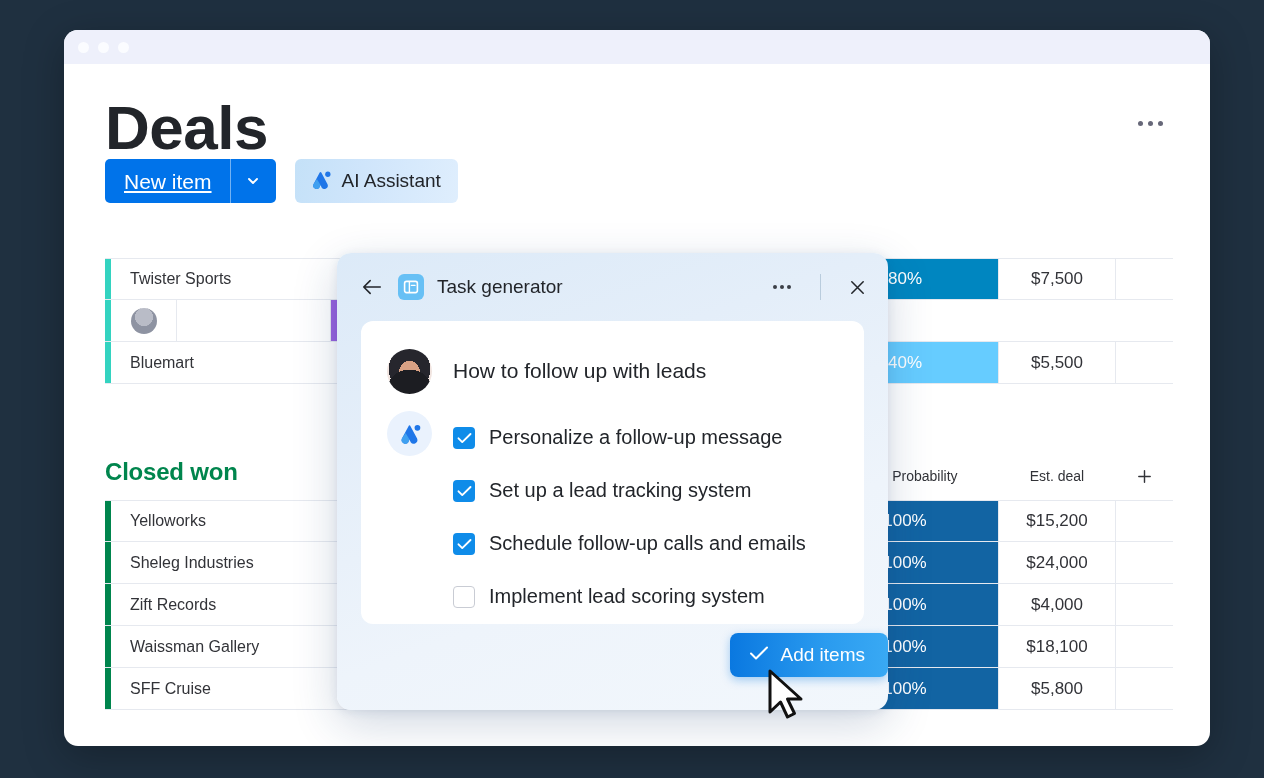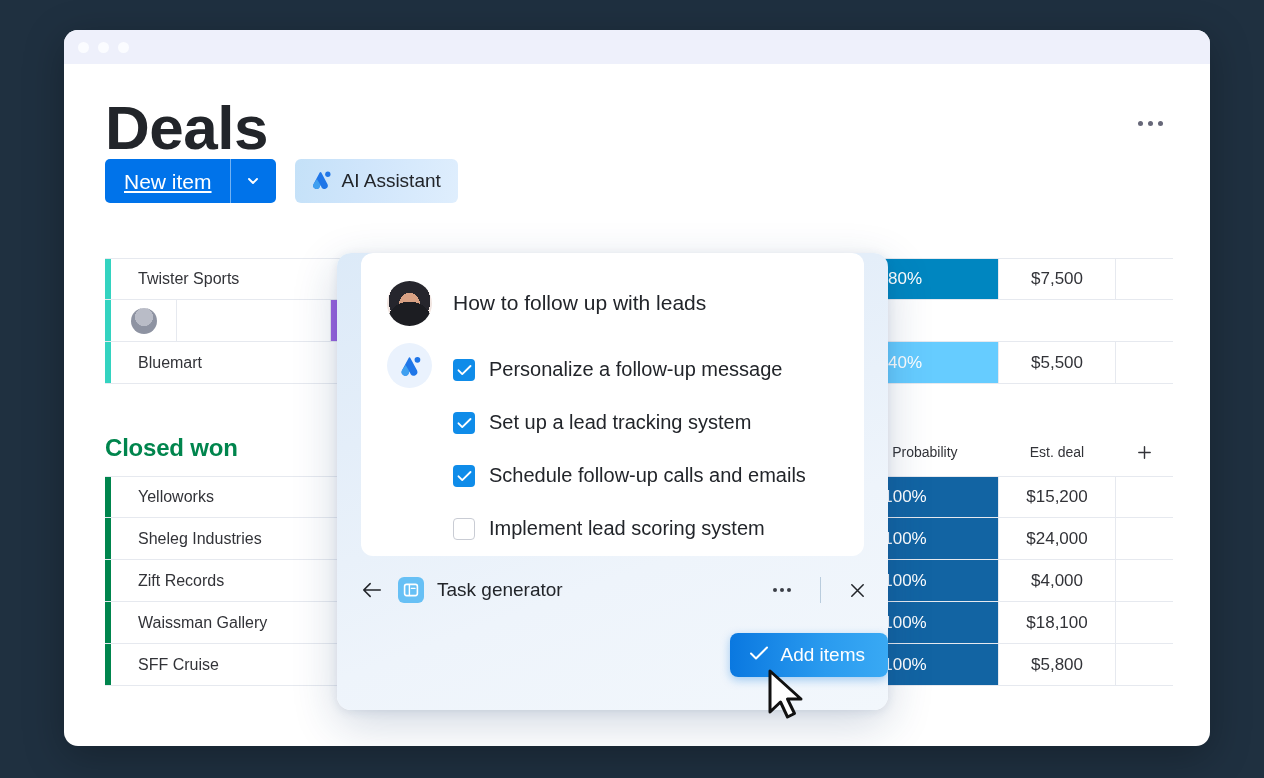--- a/index.html
+++ b/index.html
@@ -86,21 +86,21 @@
     height: 44px; padding: 0 17px 0 13px;
     border-radius: 6px;
     background: linear-gradient(103deg,#c4e1f8 0%, #cfe5fb 40%, #dfeefd 100%);
     cursor: pointer;
   }
   #ai-assistant-label { font-size: 19px; color: #22252a; white-space: nowrap; }
 
   
   .group { position: absolute; left: 41px; width: 1068px; }
   #group-active { top: 228px; }
-  #group-closed { top: 404px; }
+  #group-closed { top: 428px; }
   .group-title {
     font-size: 24px; font-weight: 700;
     letter-spacing: -0.2px;
     margin-bottom: 14px;
   }
   #group-active .group-title { color: #33d3c0; }
   #group-closed .group-title { color: #00854d; }
 
   .table-head {
     position: absolute; right: 0; top: 0;
@@ -120,21 +120,21 @@
     position: relative;
   }
   .row:first-child { border-top: 1px solid #e6e9ef; }
   .row-color { width: 6px; flex: 0 0 6px; }
   .g-active .row-color { background: #33d3c0; }
   .g-closed .row-color { background: #00854d; }
 
   .cell-name {
     flex: 1 1 auto;
     display: flex; align-items: center;
-    padding-left: 27px;
+    padding-left: 19px;
     font-size: 16px; color: #323338;
     border-right: 1px solid #e6e9ef;
     white-space: nowrap; overflow: hidden;
   }
   .cell-person {
     width: 66px; flex: 0 0 66px;
     display: flex; align-items: center; justify-content: center;
     border-right: 1px solid #e6e9ef;
   }
   .mini-avatar {
@@ -427,20 +427,47 @@
           <span class="cell-status" style="background: rgb(0, 200, 117);">Won</span>
           <span class="cell-stage" style="background: rgb(0, 200, 117);"></span>
           <span class="cell-prob" style="background: rgb(18, 100, 163);">100%</span>
           <span class="cell-deal">$5,800</span>
           <span class="cell-plus"></span>
         </div>
       </div>
   </div>
 
   <div id="task-generator-modal">
+    <div id="modal-header">
+      <span id="modal-back-button">
+        <svg width="22" height="20" viewBox="0 0 24 20">
+            <path d="M10 3L3 10l7 7M3 10h18" stroke="#22252a" stroke-width="1.7" fill="none" stroke-linecap="round" stroke-linejoin="round"></path>
+          </svg>
+      </span>
+      <span id="task-generator-icon">
+        <svg width="16" height="16" viewBox="0 0 16 16">
+          <rect x="1.6" y="2.4" width="12.8" height="11.2" rx="2" fill="none" stroke="#fff" stroke-width="1.6"></rect>
+          <path d="M6.4 2.8v10.4" stroke="#fff" stroke-width="1.4"></path>
+          <path d="M8.4 6.4h3.6" stroke="#fff" stroke-width="1.4" stroke-linecap="round"></path>
+        </svg>
+      </span>
+      <span id="modal-title">Task generator</span>
+      <span id="modal-more-button">
+        <i></i>
+        <i></i>
+        <i></i>
+      </span>
+      <span id="modal-header-divider"></span>
+      <span id="modal-close-button">
+        <svg width="19" height="19" viewBox="0 0 20 20">
+            <path d="M4 4l12 12M16 4L4 16" stroke="#22252a" stroke-width="1.6" stroke-linecap="round"></path>
+          </svg>
+      </span>
+    </div>
+
     <div id="modal-card">
       <div id="suggestion-header">
         <span id="suggestion-avatar"></span>
         <span id="suggestion-title">How to follow up with leads</span>
       </div>
       <div id="task-list-wrap">
         <span id="ai-badge">
           <svg width="27" height="27" viewBox="0 0 32 32">
             <path d="M15 7 L7 22 a4.4 4.4 0 0 0 7.6 4.3 L16 23 l1.4 3.3 A4.4 4.4 0 0 0 25 22 L17 7 a1.1 1.1 0 0 0-2 0Z" fill="#1f76e8"></path>
             <path d="M11.4 15.5 L7 22 a4.4 4.4 0 0 0 7.6 4.3 L16 23 Z" fill="#3fa0f0"></path>
@@ -473,47 +500,20 @@
               <span class="task-label">Schedule follow-up calls and emails</span>
             </div>
             <div class="task-item">
               <span class="task-checkbox unchecked"></span>
               <span class="task-label">Implement lead scoring system</span>
             </div>
           </div>
       </div>
     </div>
 
-    <div id="modal-header">
-      <span id="modal-back-button">
-        <svg width="22" height="20" viewBox="0 0 24 20">
-            <path d="M10 3L3 10l7 7M3 10h18" stroke="#22252a" stroke-width="1.7" fill="none" stroke-linecap="round" stroke-linejoin="round"></path>
-          </svg>
-      </span>
-      <span id="task-generator-icon">
-        <svg width="16" height="16" viewBox="0 0 16 16">
-          <rect x="1.6" y="2.4" width="12.8" height="11.2" rx="2" fill="none" stroke="#fff" stroke-width="1.6"></rect>
-          <path d="M6.4 2.8v10.4" stroke="#fff" stroke-width="1.4"></path>
-          <path d="M8.4 6.4h3.6" stroke="#fff" stroke-width="1.4" stroke-linecap="round"></path>
-        </svg>
-      </span>
-      <span id="modal-title">Task generator</span>
-      <span id="modal-more-button">
-        <i></i>
-        <i></i>
-        <i></i>
-      </span>
-      <span id="modal-header-divider"></span>
-      <span id="modal-close-button">
-        <svg width="19" height="19" viewBox="0 0 20 20">
-            <path d="M4 4l12 12M16 4L4 16" stroke="#22252a" stroke-width="1.6" stroke-linecap="round"></path>
-          </svg>
-      </span>
-    </div>
-
     <div id="modal-footer">
       <div id="add-items-button">
         <span>
           <svg width="20" height="16" viewBox="0 0 20 16">
               <path d="M2 8.5l5 5L18 2.5" stroke="#fff" stroke-width="2" fill="none" stroke-linecap="round" stroke-linejoin="round"></path>
             </svg>
         </span>
         <span>Add items</span>
       </div>
     </div>

